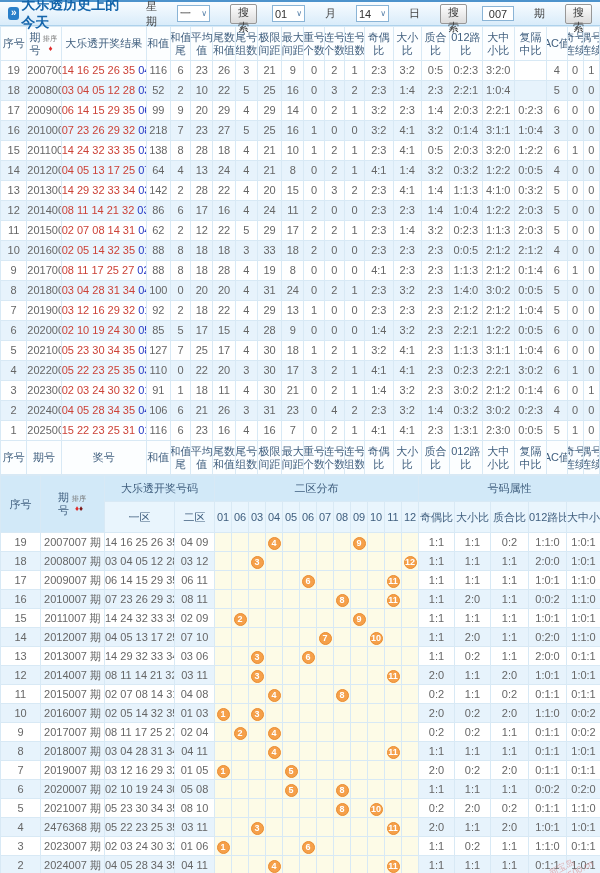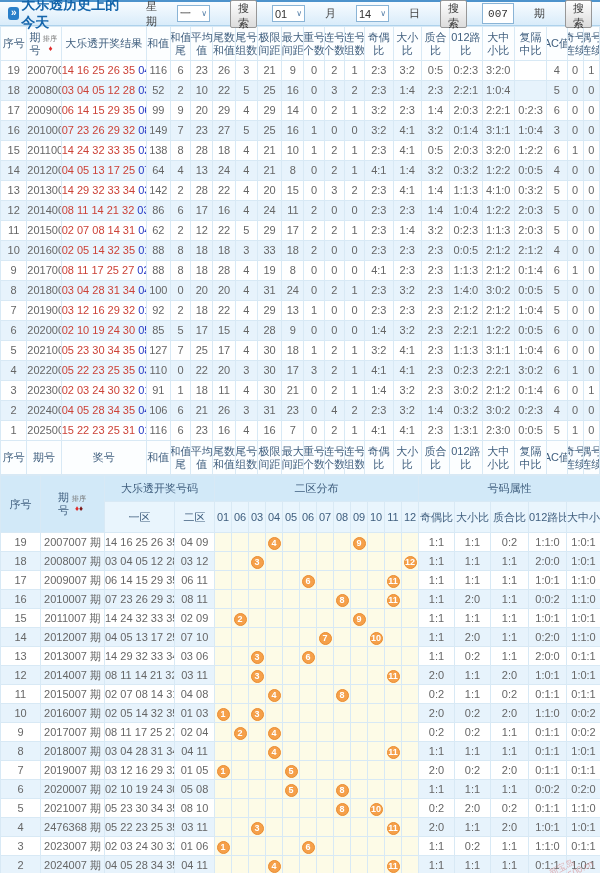--- a/index.html
+++ b/index.html
@@ -9,23 +9,23 @@
   .titlebar{height:26px;border-top:2px solid #4d93cc;border-bottom:1px solid #aed2ec;
     background:linear-gradient(#f8fcff,#d9ecfa);display:flex;align-items:center;padding:0 8px}
   .ticon{display:inline-block;width:13px;height:13px;border-radius:3px;background:#2a7fc9;color:#fff;
     font-size:10px;line-height:12px;text-align:center;font-weight:bold}
   .ttext{color:#1565ab;font-size:14px;font-weight:bold;margin-left:2px}
   .controls{margin-left:auto;display:flex;align-items:center;font-size:11px;color:#444}
   .grp{display:flex;align-items:center;gap:20px;margin-left:15px}
   .sel{display:inline-flex;align-items:center;justify-content:space-between;min-width:33px;height:17px;
     border:1px solid #8ab4d6;background:#fff;padding:0 2px;color:#333;cursor:pointer}
   .sel .arr{font-size:8px;color:#557fa8;margin-left:3px}
-  .btn{height:28px;padding:0 7px;border:1px solid #979797;border-radius:2px;
+  .btn{height:20px;padding:0 7px;border:1px solid #979797;border-radius:2px;
     background:linear-gradient(#fefefe,#dcdcdc);font-size:11px;color:#333;font-family:inherit;cursor:pointer}
-  .inp{width:32px;height:21px;border:1px solid #8ab4d6;font-size:11px;text-align:center;color:#333;padding:0;font-family:Liberation Mono, monospace}
+  .inp{width:32px;height:15px;border:1px solid #8ab4d6;font-size:11px;text-align:center;color:#333;padding:0;font-family:Liberation Sans, sans-serif}
   
   table{width:600px;border-collapse:collapse;table-layout:fixed;font-size:11px}
   th,td{border:1px solid #d8e9f5;padding:0;text-align:center;white-space:nowrap;overflow:hidden}
   #t1 thead th,#t1 tfoot th{background:#fcfeff;color:#3f5e7e;font-weight:normal;height:34px;line-height:13px}
   #t1 tbody td{height:19px;line-height:19px}
   #t1 tbody tr:nth-child(even),#t2 tbody tr:nth-child(even){background:#e7f3fc}
   .front{color:#cc4237}
   .back{color:#2336c4}
   .hw{display:flex;align-items:center;justify-content:center;gap:2px}
   .hl div{line-height:13px}
@@ -356,21 +356,21 @@
         <td>2:2:1</td>
         <td>0:2:3</td>
         <td>6</td>
         <td>0</td>
         <td>0</td>
       </tr>
       <tr>
         <td>16</td>
         <td>2010007</td>
         <td><span class="front">07 23 26 29 32</span> <span class="back">08 11</span></td>
-        <td>149</td>
+        <td>218</td>
         <td>7</td>
         <td>23</td>
         <td>27</td>
         <td>5</td>
         <td>25</td>
         <td>16</td>
         <td>1</td>
         <td>0</td>
         <td>0</td>
         <td>3:2</td>

